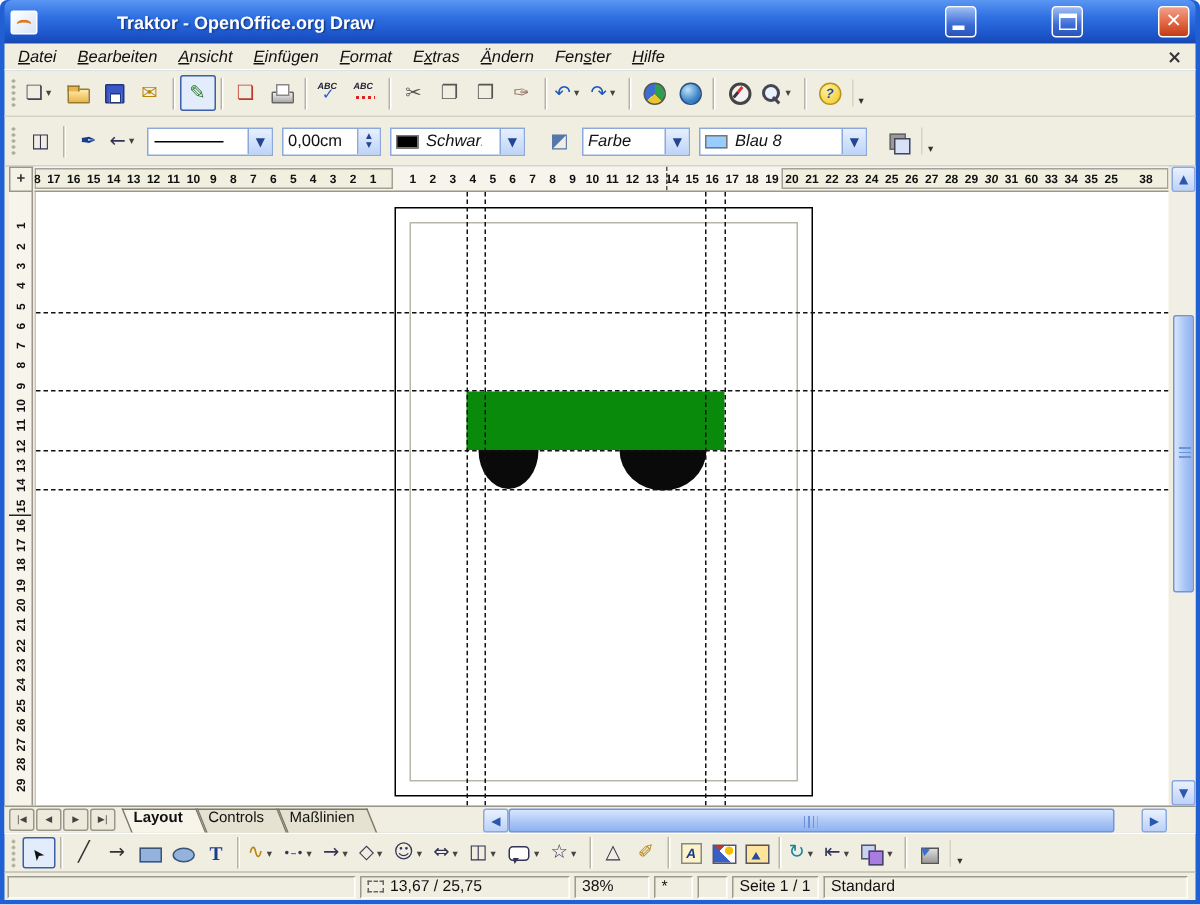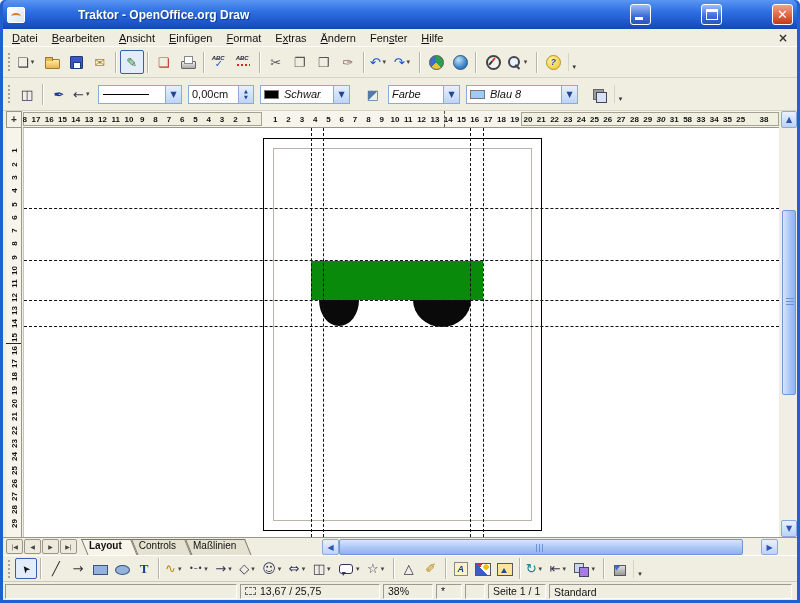--- a/index.html
+++ b/index.html
@@ -15,21 +15,21 @@
   .title-text{flex:1;color:#fff;font-weight:bold;font-size:12px;text-shadow:1px 1px 1px #143A86;white-space:nowrap;overflow:hidden;}
   .tb-btn{width:21px;height:21px;margin-left:2px;border:1px solid #fff;border-radius:3px;flex:none;position:relative;
     background:linear-gradient(180deg,#9CBEF5,#3D6CD6 60%,#2A55B8);}
   .tb-btn.close{background:linear-gradient(180deg,#F0A08C,#E26540 55%,#C23A18);}
   .tb-btn .glyph-min{position:absolute;left:4px;bottom:4px;width:8px;height:3px;background:#fff;}
   .tb-btn .glyph-max{position:absolute;left:4px;top:4px;width:12px;height:11px;border:1px solid #fff;border-top:3px solid #fff;}
   .tb-btn .glyph-close{position:absolute;inset:0;color:#fff;font-weight:bold;font-size:13px;line-height:19px;text-align:center;font-family:"DejaVu Sans",sans-serif;}
 
   
   .menubar{height:18px;background:#F0EEE1;display:flex;align-items:center;font-size:11px;color:#111;border-bottom:1px solid #fff;padding-left:2px;}
-  .menu-item{padding:1px 7px;white-space:nowrap;}
+  .menu-item{padding:1px 7px;white-space:nowrap;font-style:italic;}
   .menu-close{margin-left:auto;padding:0 9px;font-size:12px;font-weight:bold;color:#333;font-family:"DejaVu Sans",sans-serif;}
 
   
   .toolbar{background:#F0EEE1;display:flex;align-items:center;border-bottom:1px solid #D8D4C4;padding:1px 2px;}
   .toolbar.std{height:31px;}
   .toolbar.obj{height:33px;}
   .toolbar.draw{height:26px;border-bottom:none;border-top:1px solid #fff;}
   .grip{width:4px;height:20px;margin:0 4px 0 2px;flex:none;
     background-image:radial-gradient(circle,#A9A593 36%,rgba(0,0,0,0) 40%);background-size:4px 4px;background-repeat:repeat-y;}
   .sep{width:2px;height:21px;border-left:1px solid #B9B5A6;border-right:1px solid #fff;margin:0 3px;flex:none;}
@@ -125,21 +125,21 @@
   .hsb-track{position:absolute;left:319px;top:1px;width:458px;height:16px;background:#F1EFE5;}
   .hsb-left{left:319px;top:1px;width:17px;height:16px;}
   .hsb-right{left:758px;top:1px;width:17px;height:16px;}
   .hthumb{position:absolute;left:336px;top:1px;width:404px;height:16px;border:1px solid #7295D8;border-radius:2px;
     background:linear-gradient(180deg,#D8E6FE,#AFC9F7 50%,#8FB2F0);}
   .hthumb::after{content:'';position:absolute;top:4px;left:50%;margin-left:-5px;width:9px;height:8px;background:repeating-linear-gradient(90deg,#6E92D6 0 1px,rgba(0,0,0,0) 1px 3px);}
 
   
   .statusbar{height:19px;background:#F0EEE1;border-top:1px solid #CDC9BA;display:flex;align-items:center;padding:0 2px;font-size:10.5px;color:#111;}
   .sfield{height:15px;border:1px solid;border-color:#9A9A8E #fff #fff #9A9A8E;display:flex;align-items:center;padding:0 4px;margin-right:3px;white-space:nowrap;overflow:hidden;flex:none;}
-  .sfield.grow{flex:1;align-items:flex-end;}
+  .sfield.grow{flex:1;}
   .mini{width:11px;height:8px;border:1px dashed #666;margin-right:4px;flex:none;}
 </style>
 </head>
 <body>
 
 <div class="window">
 
   <div class="titlebar">
     <span class="appicon"></span>
     <span class="title-text">Traktor - OpenOffice.org Draw</span>
@@ -344,21 +344,21 @@
         <span class="rnum" style="left: 523.6px;">22</span>
         <span class="rnum" style="left: 536.9px;">23</span>
         <span class="rnum" style="left: 550.2px;">24</span>
         <span class="rnum" style="left: 563.5px;">25</span>
         <span class="rnum" style="left: 576.8px;">26</span>
         <span class="rnum" style="left: 590.1px;">27</span>
         <span class="rnum" style="left: 603.4px;">28</span>
         <span class="rnum" style="left: 616.7px;">29</span>
         <span class="rnum" style="left: 630px; font-style: italic;">30</span>
         <span class="rnum" style="left: 643.3px;">31</span>
-        <span class="rnum" style="left: 656.6px;">58</span>
+        <span class="rnum" style="left: 656.6px;">60</span>
         <span class="rnum" style="left: 669.9px;">33</span>
         <span class="rnum" style="left: 683.2px;">34</span>
         <span class="rnum" style="left: 696.5px;">35</span>
         <span class="rnum" style="left: 709.8px;">25</span>
         <span class="rnum" style="left: 761px;">37</span>
         <span class="rnum" style="left: 733px;">38</span>
         <div class="hcursor" style="left: 421px;"></div>
       </div>
     <div class="vruler" id="vruler">
         <div class="vnum" style="top: 16.3px;">1</div>

